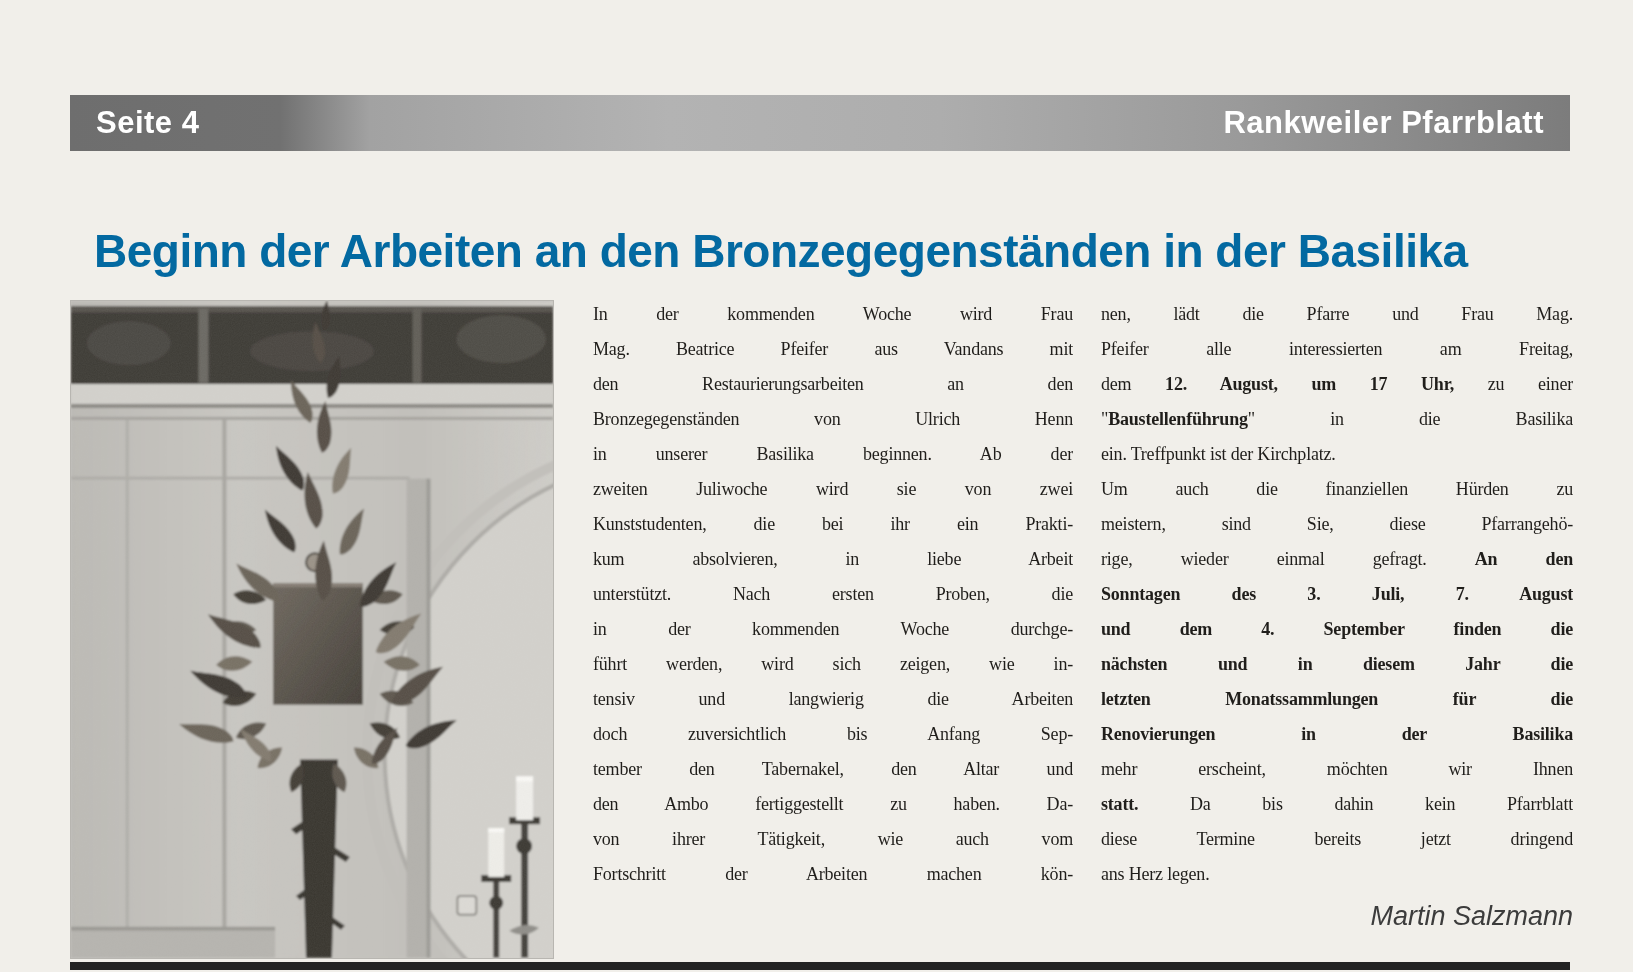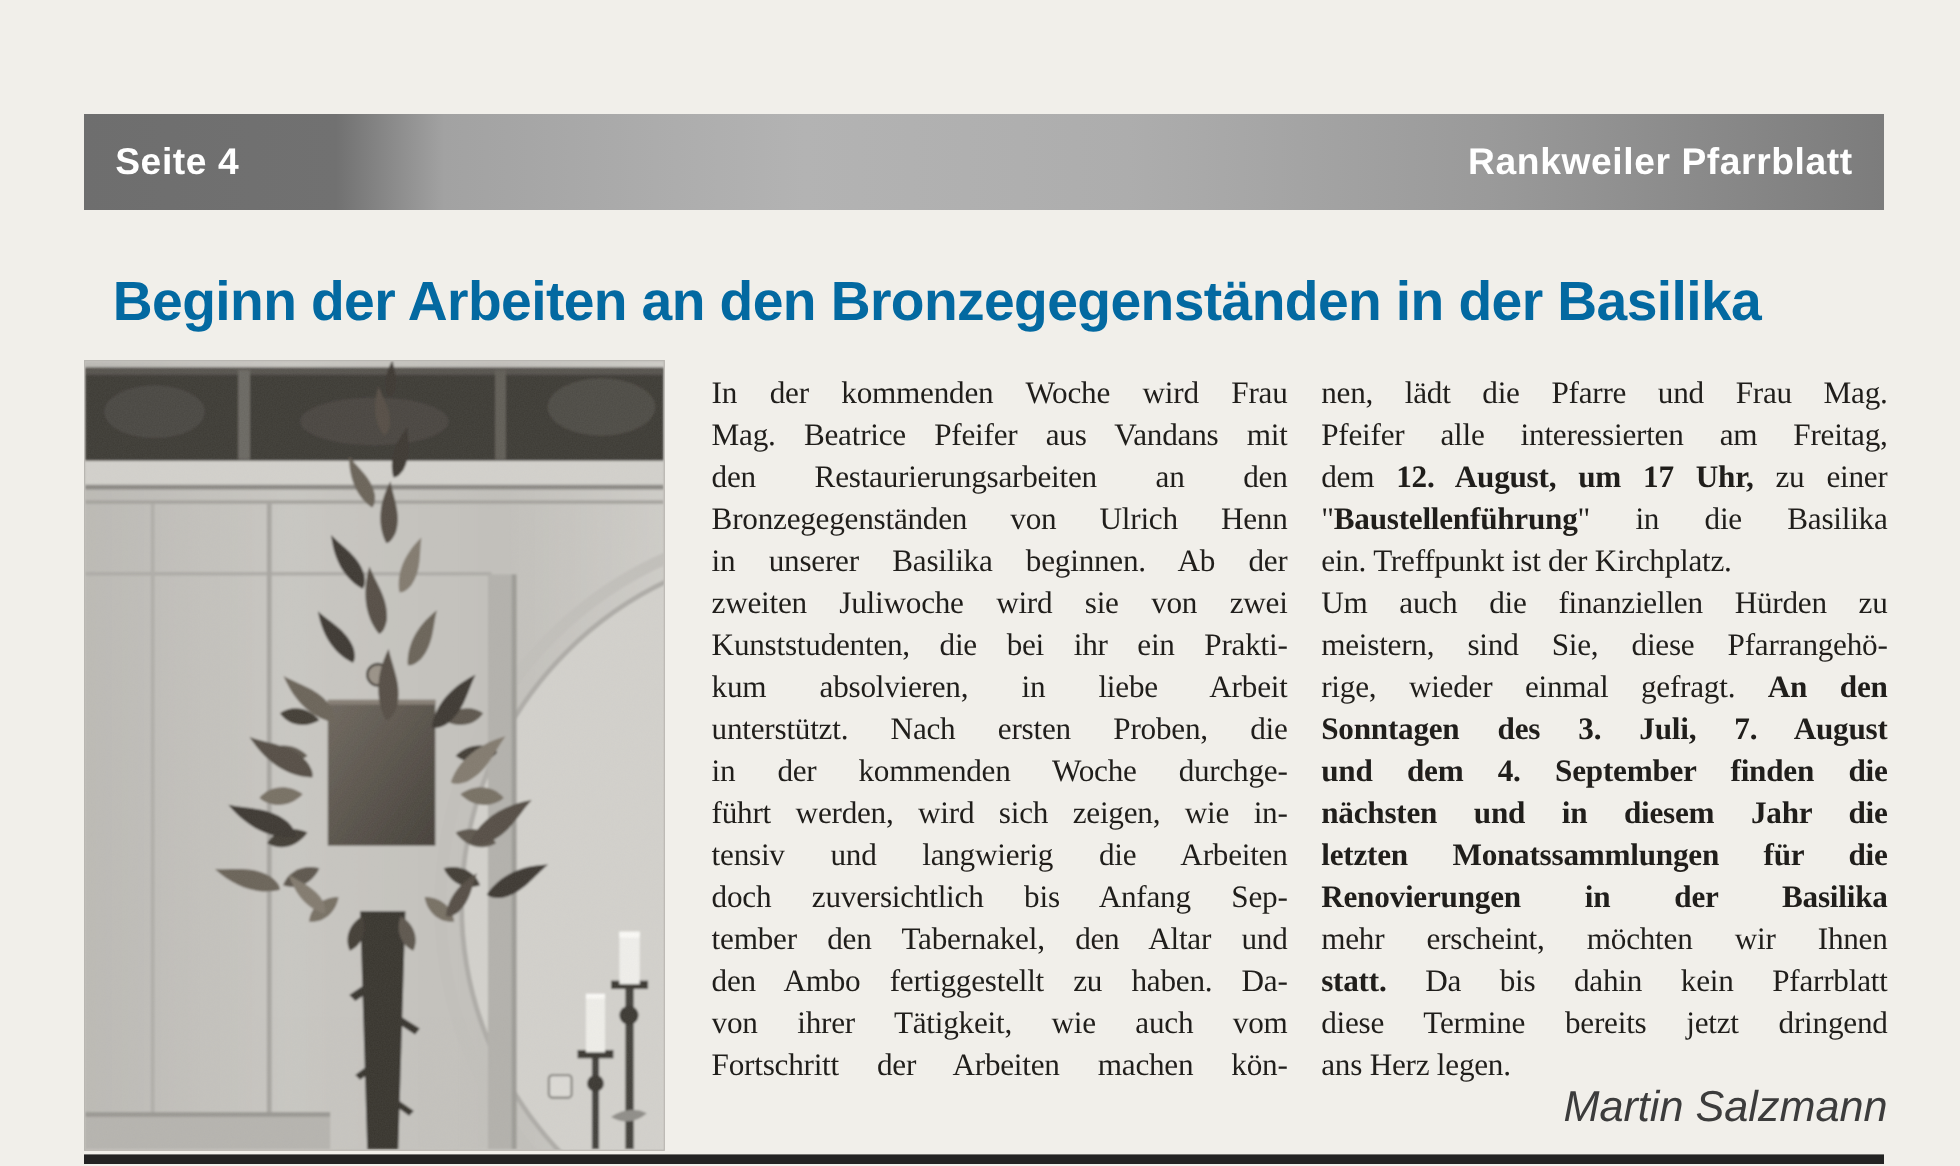--- a/index.html
+++ b/index.html
@@ -3,21 +3,21 @@
 <meta charset="utf-8">
 <style>
   html,body{margin:0;padding:0;}
   body{
     width:1633px;height:972px;position:relative;overflow:hidden;
     background:#f1efea;
     font-family:"Liberation Sans",sans-serif;
   }
   
   .header-bar{
-    position:absolute;left:70px;top:95px;width:1500px;height:80px;
+    position:absolute;left:70px;top:95px;width:1500px;height:56px;
     background:linear-gradient(90deg,#6e6e6e 0%,#717171 14%,#a2a2a2 20%,#b3b3b3 40%,#adadad 58%,#9a9a9a 78%,#7c7c7c 100%);
     display:flex;justify-content:space-between;align-items:center;
     box-sizing:border-box;padding:0 26px;
   }
   .header-bar .hlabel{
     color:#ffffff;font-weight:bold;font-size:31px;letter-spacing:.5px;
   }
   
   .headline{
     position:absolute;left:94px;top:224px;margin:0;
@@ -25,35 +25,35 @@
     font-family:"Liberation Sans",sans-serif;white-space:nowrap;
   }
   
   .photo{
     position:absolute;left:70px;top:300px;width:484px;height:659px;
     background:#c6c4bf;border:1px solid #b8b6b1;box-sizing:border-box;
   }
   .photo svg{display:block;}
   
   .col{
-    position:absolute;top:310px;
+    position:absolute;top:297px;
     font-family:"Liberation Serif","DejaVu Serif",serif;
-    color:#201e1b;font-size:26px;letter-spacing:-.2px;
+    color:#201e1b;font-size:18px;letter-spacing:-.2px;
   }
   .col-mid{left:593px;width:480px;}
   .col-right{left:1101px;width:472px;}
   .tline{
     height:35px;line-height:35px;overflow:hidden;
     text-align:justify;text-align-last:justify;
   }
   .tline.eol{text-align-last:left;}
   .tline .bold{font-weight:bold;}
   .signature{
     position:absolute;left:1101px;top:901px;width:472px;
-    text-align:right;font-style:italic;font-size:36px;color:#3c3c3c;
+    text-align:right;font-style:italic;font-size:27px;color:#3c3c3c;
     font-family:"Liberation Sans",sans-serif;
   }
   .bottom-rule{
     position:absolute;left:70px;top:962px;width:1500px;height:8px;
     background:#232323;
   }
 </style>
 </head>
 <body>
 

